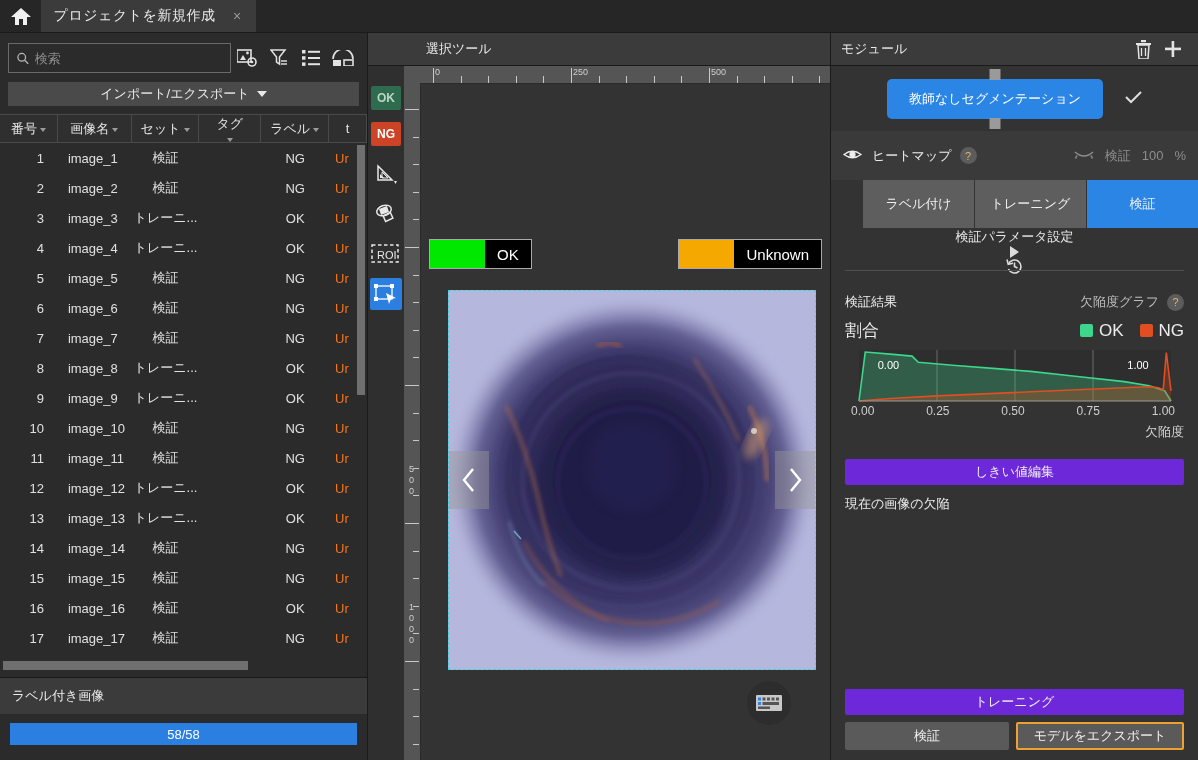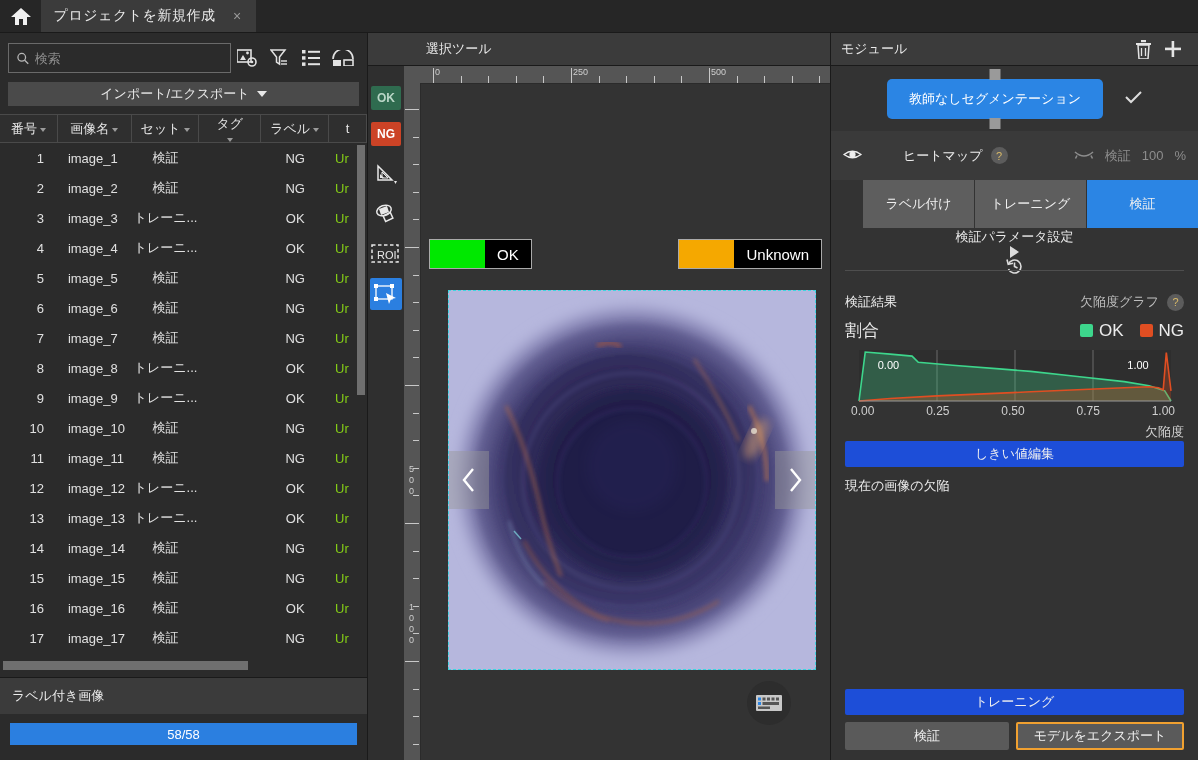--- a/index.html
+++ b/index.html
@@ -94,21 +94,21 @@
   .col3 { width: 62px; flex-direction: column; } .col4 { width: 68px; } .col5 { width: 38px; overflow:hidden; }
 
   .tbody { height: 518px; overflow: hidden; position: relative; }
   .trow { display: flex; height: 30px; align-items: center; }
   .td {
     font-size: 13px; color: #e0e0e0; text-align: center;
     white-space: nowrap; overflow: hidden;
   }
   .td.num { text-align: right; padding-right: 14px; }
   .td.name { text-align: left; padding-left: 10px; }
-  .td.clip { text-align: left; padding-left: 6px; color: #84cc16; }
+  .td.clip { text-align: left; padding-left: 6px; color: #f97316; }
 
   .vscroll {
     position: absolute; right: 2px; top: 2px; width: 8px; height: 250px;
     background: #6f6f6f; border-radius: 0; cursor: pointer;
   }
   .hscroll-track {
     height: 9px; background: #2b2b2b; position: relative;
   }
   .hscroll {
     position: absolute; left: 3px; top: 0; width: 245px; height: 9px;
@@ -244,21 +244,21 @@
   .sec-hdr {
     height: 32px; background: #4a4a4a; display: flex; align-items: center;
     padding-left: 12px; font-size: 13px; color: #ececec;
   }
   .heat-row {
     height: 49px; display: flex; align-items: center; padding: 0 12px;
     background: #3a3a3a;
   }
   .heat-row .eye { margin-right: 10px; cursor: pointer; }
   .heat-row .eye svg { fill: #eee; }
-  .heat-row .hlbl { font-size: 13px; color: #ececec; margin-left: 31px; }
+  .heat-row .hlbl { font-size: 13px; color: #ececec; }
   .qbadge {
     width: 17px; height: 17px; border-radius: 50%; background: #5c5c5c;
     color: #d8b968; font-size: 11px; display: inline-flex; align-items: center;
     justify-content: center; margin-left: 8px; cursor: pointer;
     vertical-align: middle;
   }
   .heat-right {
     margin-left: auto; display: flex; align-items: center; gap: 11px;
     color: #8d8d8d; font-size: 13px;
   }
@@ -303,21 +303,21 @@
 
   .chart-area { padding: 6px 14px 0 14px; position: relative; }
   .chart-svg { display: block; }
   .xlab-row {
     display: flex; justify-content: space-between; font-size: 12px;
     color: #cfcfcf; padding: 1px 9px 0 6px;
   }
   .xaxis-title { text-align: right; font-size: 13px; color: #d2d2d2; padding: 5px 14px 0 0; }
 
   .wide-btn {
-    margin: 0 14px 0 14px; height: 26px; background: #1d4ed8;
+    margin: 18px 14px 0 14px; height: 26px; background: #6d28d9;
     display: flex; align-items: center; justify-content: center;
     font-size: 13px; color: #f0f0f0; cursor: pointer; border-radius: 2px;
   }
   .cur-def { padding: 10px 14px 0 14px; font-size: 13px; color: #ececec; }
   .spacer { flex: 1; }
   .btn-row { display: flex; gap: 7px; padding: 0 14px 10px 14px; }
   .btn {
     flex: 1; height: 28px; background: #5a5a5a; display: flex;
     align-items: center; justify-content: center; font-size: 13px;
     color: #f0f0f0; cursor: pointer; border-radius: 2px;

